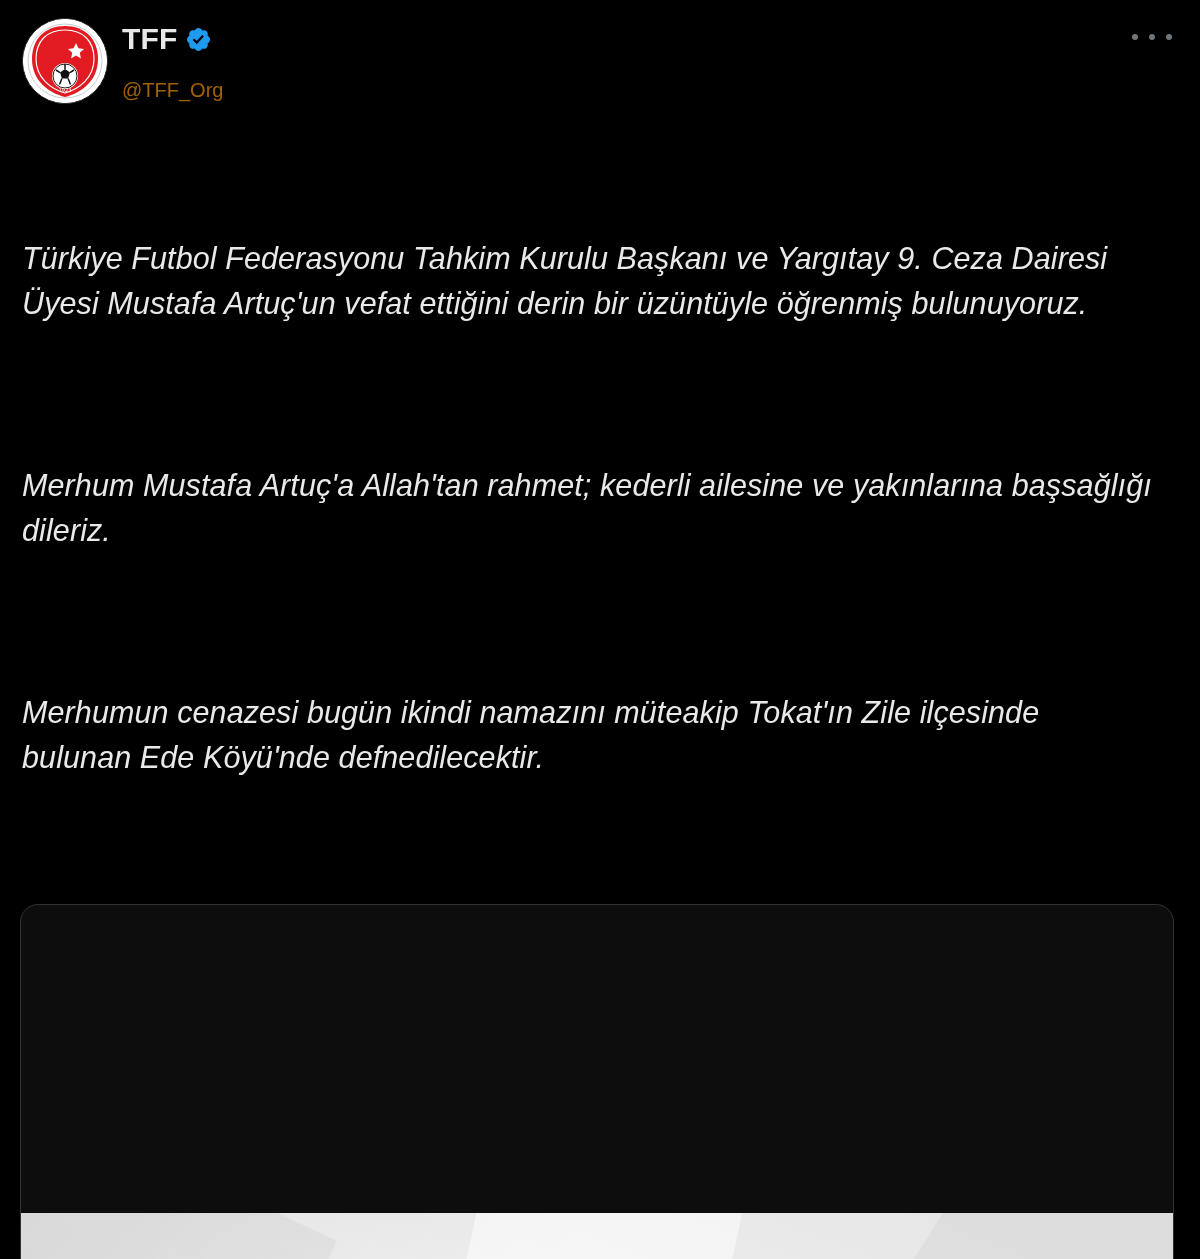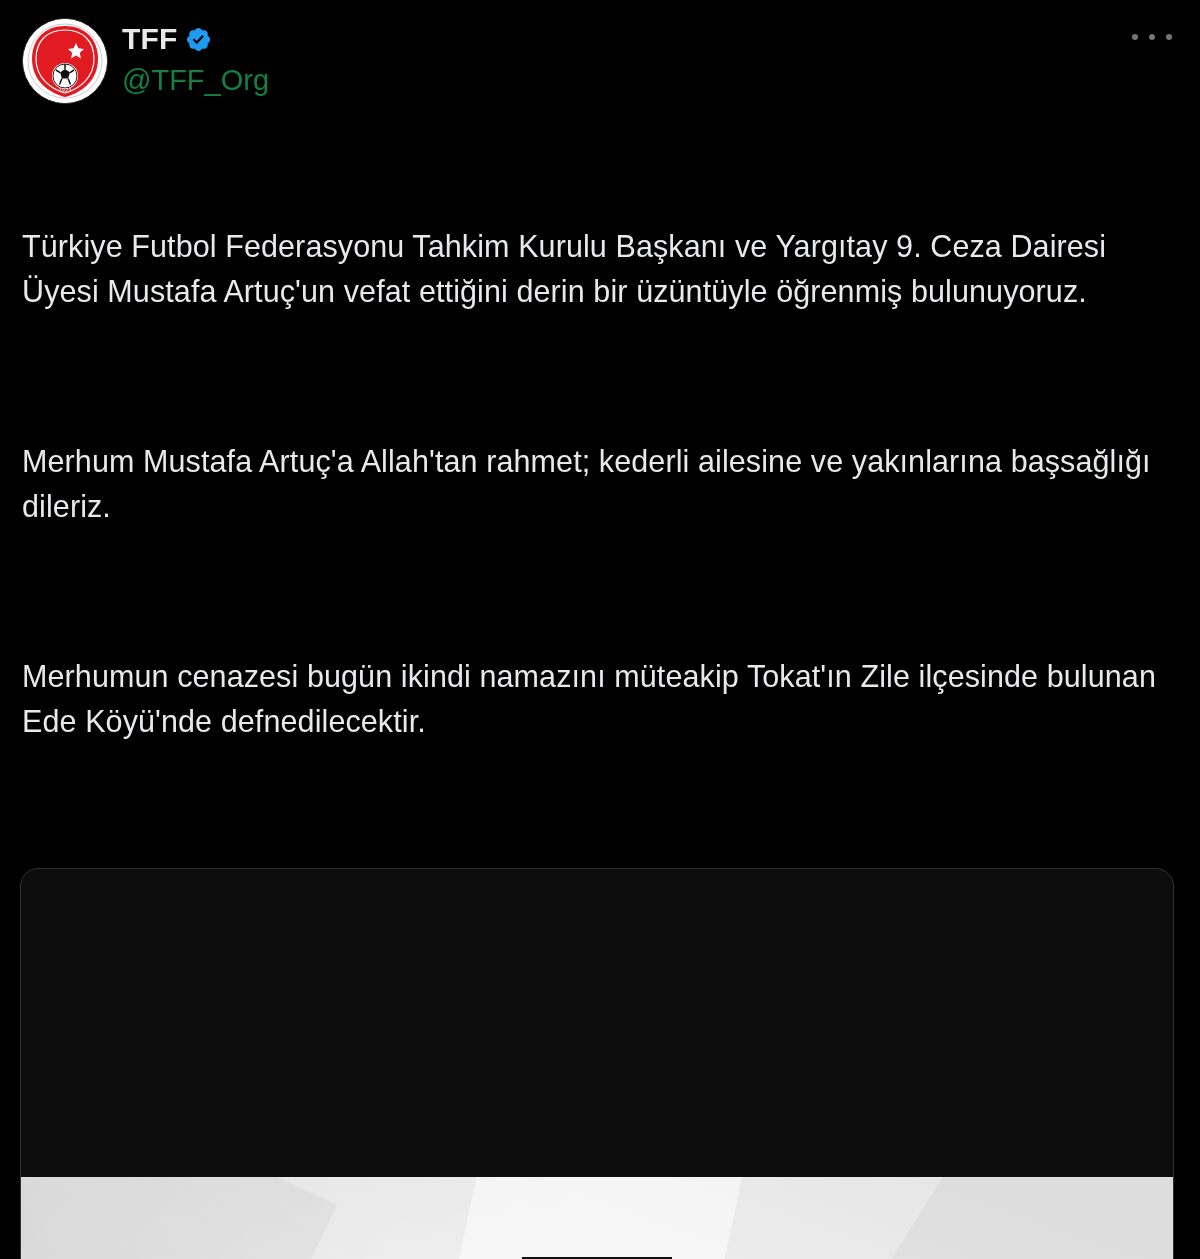--- a/index.html
+++ b/index.html
@@ -61,24 +61,24 @@
     letter-spacing: 0.2px;
     line-height: 34px;
   }
   .verified-badge {
     width: 27px;
     height: 27px;
     display: inline-block;
   }
   .verified-badge svg { display: block; width: 100%; height: 100%; }
   .handle {
-    font-size: 29px;
-    color: #15803d;
+    font-size: 20px;
+    color: #a16207;
     line-height: 36px;
-    margin-top: 6px;
+    margin-top: 16px;
   }
 
   .more-menu {
     position: absolute;
     top: 22px;
     right: 28px;
     width: 40px;
     height: 30px;
     display: flex;
     align-items: center;
@@ -98,21 +98,22 @@
     margin-top: 26px;
     font-size: 30.5px;
     line-height: 45px;
     color: #e7e9ea;
     letter-spacing: 0.1px;
     white-space: pre-wrap;
     word-wrap: break-word;
     padding-right: 16px;
   }
   .tweet-text p {
-    margin: 4px 0 31px 0;
+    margin: 16px 0 31px 0;
+    font-style: italic;
   }
   .tweet-text p:last-child { margin-bottom: 0; }
 
   
   .media-card {
     margin-top: 34px;
     margin-left: -2px;
     width: 1152px;
     height: 652px;
     border: 1px solid #2f3336;

